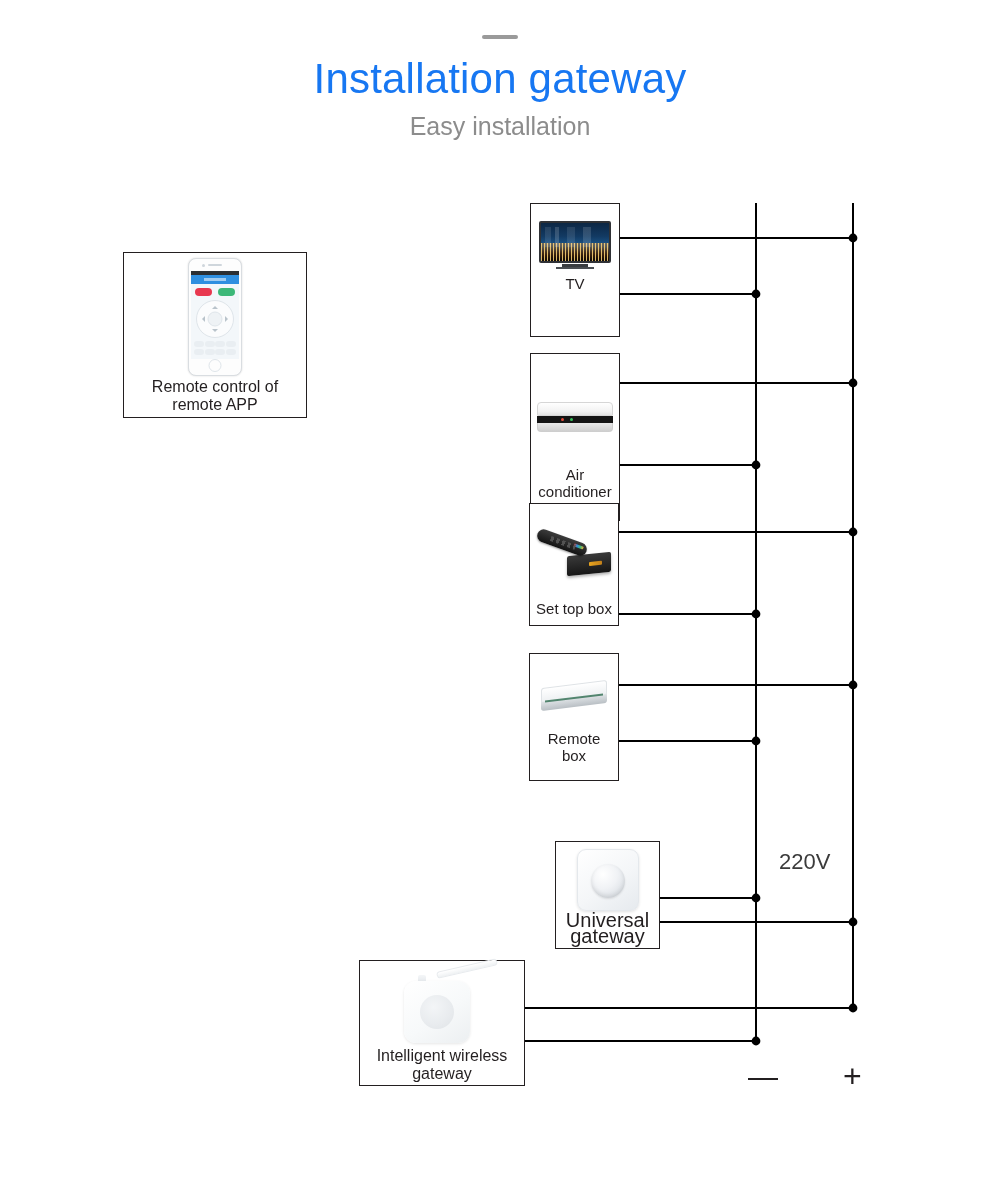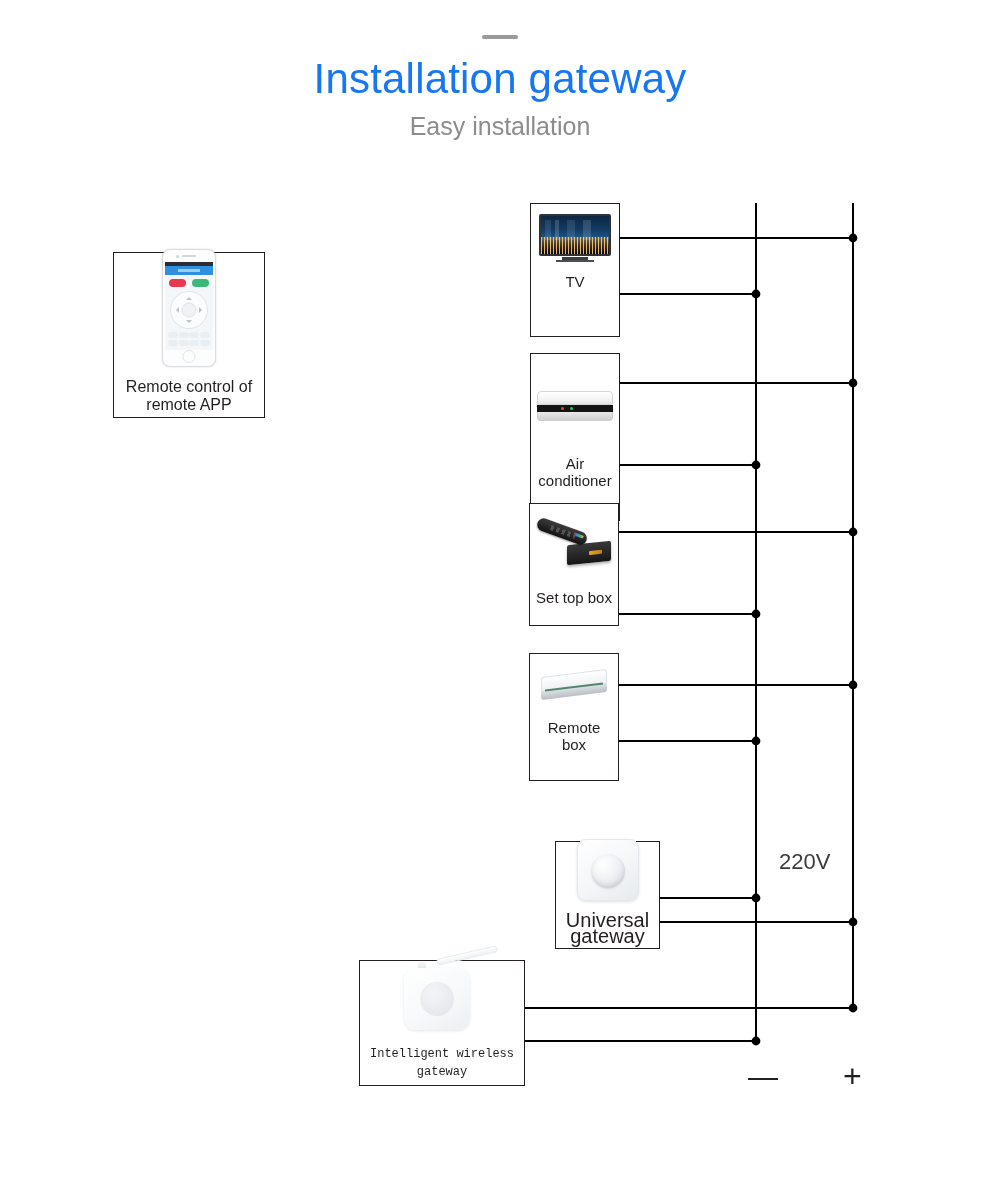--- a/index.html
+++ b/index.html
@@ -57,44 +57,43 @@
   }
 
   
   .card {
     position: absolute;
     border: 1px solid #231f20;
     background: #fff;
     display: flex;
     flex-direction: column;
     align-items: center;
-    justify-content: flex-end;
+    justify-content: flex-start;
     overflow: visible;
-    gap: 11px;
   }
   .card .art {
     flex: 1 1 auto;
     width: 100%;
     display: flex;
     align-items: center;
     justify-content: center;
     position: relative;
   }
   .card .caption {
     width: 100%;
     text-align: center;
     font-size: 15px;
     line-height: 17px;
     color: #231f20;
     padding-bottom: 4px;
     white-space: nowrap;
   }
 
   
-  #card-app { left: 113px; top: 252px; width: 152px; height: 166px; }
+  #card-app { left: 123px; top: 252px; width: 184px; height: 166px; }
   #card-app .caption {
     font-size: 16px; line-height: 18px;
     padding-bottom: 3px;
   }
   .phone {
     width: 54px; height: 118px;
     border-radius: 8px;
     background: #fdfdfd;
     border: 1px solid #d9dde1;
     box-shadow: 0 0 2px rgba(0,0,0,.16);
@@ -312,21 +311,21 @@
   .univ .dome {
     position: absolute; left: 50%; top: 52%;
     transform: translate(-50%,-50%);
     width: 34px; height: 34px; border-radius: 50%;
     background: radial-gradient(circle at 35% 30%, #ffffff 0%, #f0f2f5 45%, #cfd5db 100%);
     box-shadow: inset 0 -2px 4px rgba(0,0,0,.10), 0 1px 2px rgba(0,0,0,.10);
   }
 
   
   #card-gw { left: 359px; top: 960px; width: 166px; height: 126px; }
-  #card-gw .caption { font-size: 12px; line-height: 18px; font-family: Liberation Mono, monospace; }
+  #card-gw .caption { font-size: 16px; line-height: 18px; }
   .gw { width: 120px; height: 84px; position: relative; margin-top: 2px; }
   .gw .antenna {
     position: absolute; right: 4px; top: 2px;
     width: 62px; height: 7px;
     background: linear-gradient(180deg,#ffffff,#eef1f3);
     border: 1px solid #e8ebee;
     border-radius: 4px;
     transform: rotate(-13deg);
   }
   .gw .hinge {

